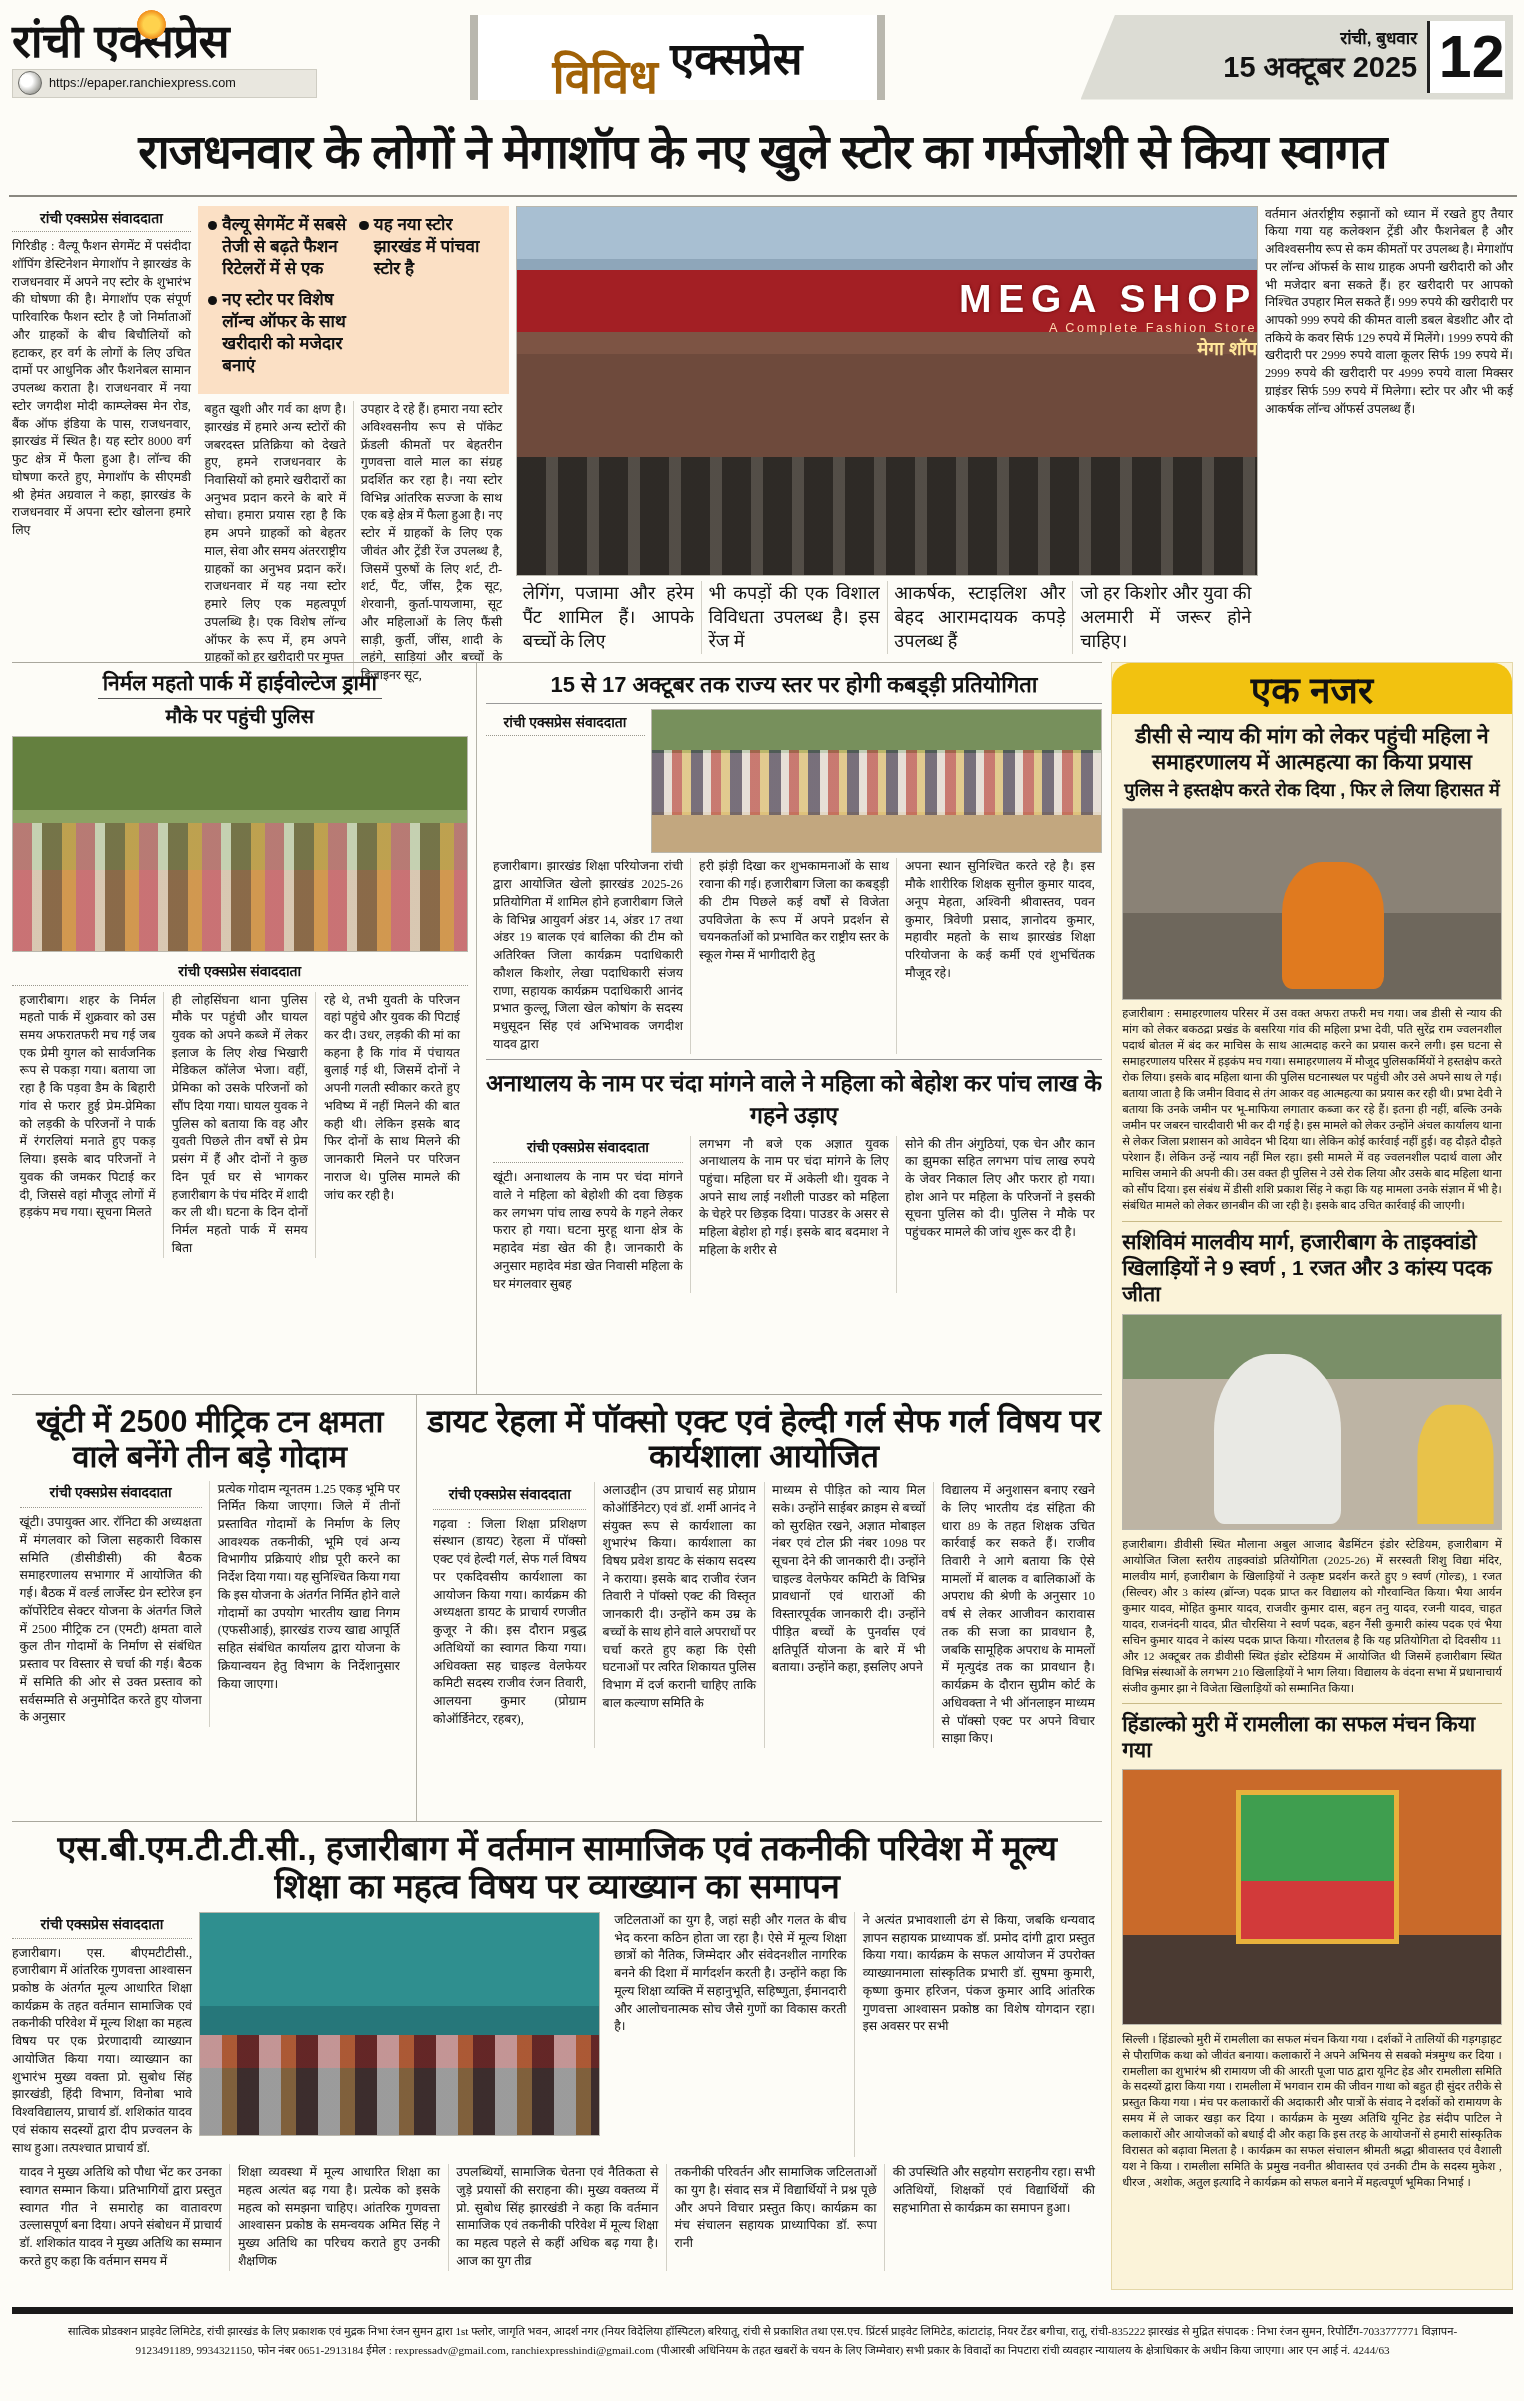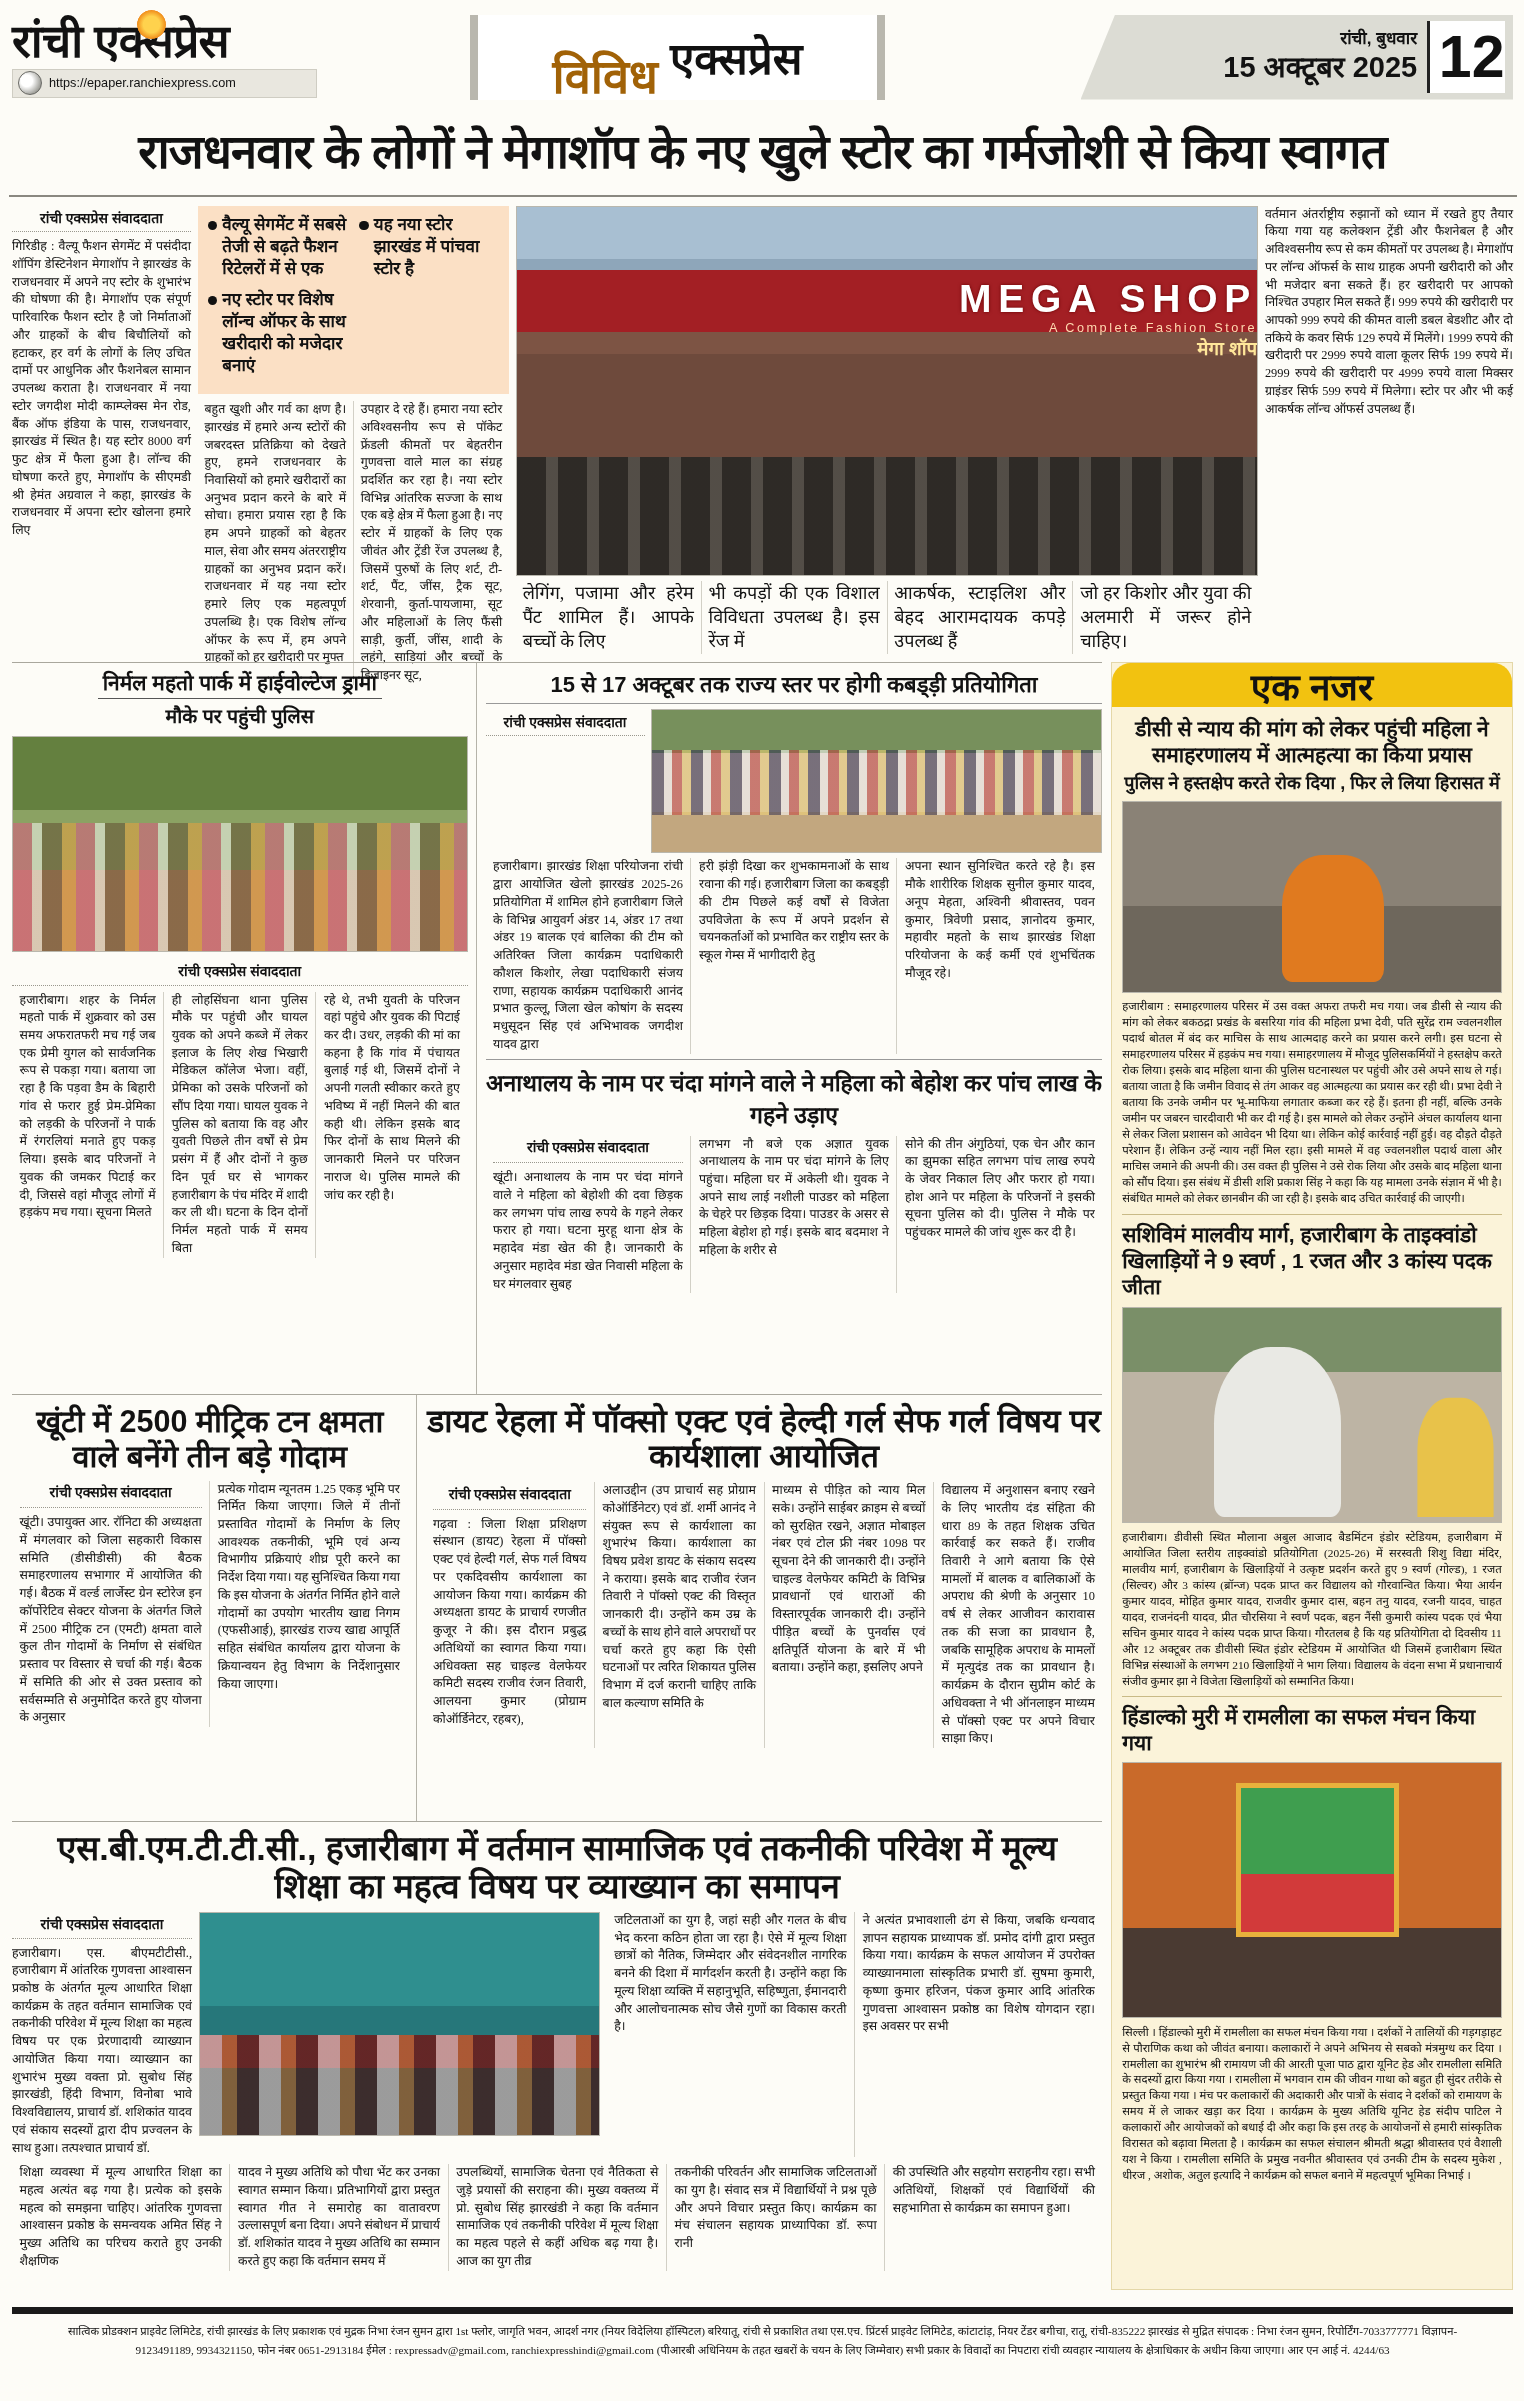--- a/index.html
+++ b/index.html
@@ -92,21 +92,21 @@
   .hl-sbm{font-size:34px;font-weight:900;text-align:center;line-height:1.12;margin:1.7px 17px 6.8px;}
   .sbm-row1{display:flex;gap:6.8px;}
   .sbm-colA{width:180px;}
   .photo-sbm{width:399px;height:222px;background:linear-gradient(180deg,#2f8f8f 0 42%,#26777a 42% 55%,#8c2f2f 55% 70%,#3c3c3c 70% 100%);}
   .photo-sbm:after{content:"";position:absolute;inset:55% 0 0 0;
       background:repeating-linear-gradient(90deg,rgba(250,250,250,.5) 0 22px,rgba(210,140,60,.45) 22px 37px,rgba(60,30,30,.5) 37px 59px);}
   .sbm-row2{display:flex;margin-top:6.8px;}
   
   .rail{width:405px;height:1628px;background:#fbf3d9;border:0.8px solid #e4d7a8;box-sizing:border-box;
         padding:0 10.2px 8.5px;overflow:hidden;}
-  .rail-title{background:#f2c210;border-radius:18.7px 18.7px 0 0;margin:0 -10.2px 8.5px;height:44px;display:flex;
+  .rail-title{background:#f2c210;border-radius:18.7px 18.7px 0 0;margin:0 -10.2px 8.5px;height:51px;display:flex;
               align-items:center;justify-content:center;font-size:37px;font-weight:900;}
   .rail-h1{font-size:21px;font-weight:800;text-align:center;line-height:1.25;}
   .rail-h2{font-size:18px;font-weight:900;text-align:center;margin:1.7px 0 6.8px;}
   .photo-dc{height:190px;background:linear-gradient(180deg,#8a8276 0 55%,#6e675c 55% 100%);}
   .photo-dc:after{content:"";position:absolute;left:42%;top:28%;width:102px;height:127px;border-radius:40% 40% 10% 10%;
       background:#e07a1f;}
   .rail-body{font-size:11.4px;line-height:1.4;text-align:justify;margin-top:6.8px;
              font-family:"Liberation Serif","DejaVu Serif",serif;}
   .clip1{max-height:315px;overflow:hidden;}
   .rail-hl2{font-size:21px;font-weight:900;line-height:1.25;border-top:0.8px solid #c9ba86;padding-top:6.8px;margin-top:6.8px;}
@@ -275,22 +275,22 @@
             <div class="byline">रांची एक्सप्रेस संवाददाता</div>
             <div class="bodytxt">हजारीबाग। एस. बीएमटीटीसी., हजारीबाग में आंतरिक गुणवत्ता आश्वासन प्रकोष्ठ के अंतर्गत मूल्य आधारित शिक्षा कार्यक्रम के तहत वर्तमान सामाजिक एवं तकनीकी परिवेश में मूल्य शिक्षा का महत्व विषय पर एक प्रेरणादायी व्याख्यान आयोजित किया गया। व्याख्यान का शुभारंभ मुख्य वक्ता प्रो. सुबोध सिंह झारखंडी, हिंदी विभाग, विनोबा भावे विश्वविद्यालय, प्राचार्य डॉ. शशिकांत यादव एवं संकाय सदस्यों द्वारा दीप प्रज्वलन के साथ हुआ। तत्पश्चात प्राचार्य डॉ.</div>
           </div>
           <div class="photo photo-sbm"></div>
           <div class="cols bodytxt" style="flex:1;">
             <div class="c">जटिलताओं का युग है, जहां सही और गलत के बीच भेद करना कठिन होता जा रहा है। ऐसे में मूल्य शिक्षा छात्रों को नैतिक, जिम्मेदार और संवेदनशील नागरिक बनने की दिशा में मार्गदर्शन करती है। उन्होंने कहा कि मूल्य शिक्षा व्यक्ति में सहानुभूति, सहिष्णुता, ईमानदारी और आलोचनात्मक सोच जैसे गुणों का विकास करती है।</div>
             <div class="c">ने अत्यंत प्रभावशाली ढंग से किया, जबकि धन्यवाद ज्ञापन सहायक प्राध्यापक डॉ. प्रमोद दांगी द्वारा प्रस्तुत किया गया। कार्यक्रम के सफल आयोजन में उपरोक्त व्याख्यानमाला सांस्कृतिक प्रभारी डॉ. सुषमा कुमारी, कृष्णा कुमार हरिजन, पंकज कुमार आदि आंतरिक गुणवत्ता आश्वासन प्रकोष्ठ का विशेष योगदान रहा। इस अवसर पर सभी</div>
           </div>
         </div>
         <div class="sbm-row2 cols bodytxt">
+          <div class="c">यादव ने मुख्य अतिथि को पौधा भेंट कर उनका स्वागत सम्मान किया। प्रतिभागियों द्वारा प्रस्तुत स्वागत गीत ने समारोह का वातावरण उल्लासपूर्ण बना दिया। अपने संबोधन में प्राचार्य डॉ. शशिकांत यादव ने मुख्य अतिथि का सम्मान करते हुए कहा कि वर्तमान समय में</div>
           <div class="c">शिक्षा व्यवस्था में मूल्य आधारित शिक्षा का महत्व अत्यंत बढ़ गया है। प्रत्येक को इसके महत्व को समझना चाहिए। आंतरिक गुणवत्ता आश्वासन प्रकोष्ठ के समन्वयक अमित सिंह ने मुख्य अतिथि का परिचय कराते हुए उनकी शैक्षणिक</div>
-          <div class="c">यादव ने मुख्य अतिथि को पौधा भेंट कर उनका स्वागत सम्मान किया। प्रतिभागियों द्वारा प्रस्तुत स्वागत गीत ने समारोह का वातावरण उल्लासपूर्ण बना दिया। अपने संबोधन में प्राचार्य डॉ. शशिकांत यादव ने मुख्य अतिथि का सम्मान करते हुए कहा कि वर्तमान समय में</div>
           <div class="c">उपलब्धियों, सामाजिक चेतना एवं नैतिकता से जुड़े प्रयासों की सराहना की। मुख्य वक्तव्य में प्रो. सुबोध सिंह झारखंडी ने कहा कि वर्तमान सामाजिक एवं तकनीकी परिवेश में मूल्य शिक्षा का महत्व पहले से कहीं अधिक बढ़ गया है। आज का युग तीव्र</div>
           <div class="c">तकनीकी परिवर्तन और सामाजिक जटिलताओं का युग है। संवाद सत्र में विद्यार्थियों ने प्रश्न पूछे और अपने विचार प्रस्तुत किए। कार्यक्रम का मंच संचालन सहायक प्राध्यापिका डॉ. रूपा रानी</div>
           <div class="c">की उपस्थिति और सहयोग सराहनीय रहा। सभी अतिथियों, शिक्षकों एवं विद्यार्थियों की सहभागिता से कार्यक्रम का समापन हुआ।</div>
         </div>
       </div>
     </div>
 
     <div class="rail">
       <div class="rail-title">एक नजर</div>
       <div class="rail-h1">डीसी से न्याय की मांग को लेकर पहुंची महिला ने समाहरणालय में आत्महत्या का किया प्रयास</div>

